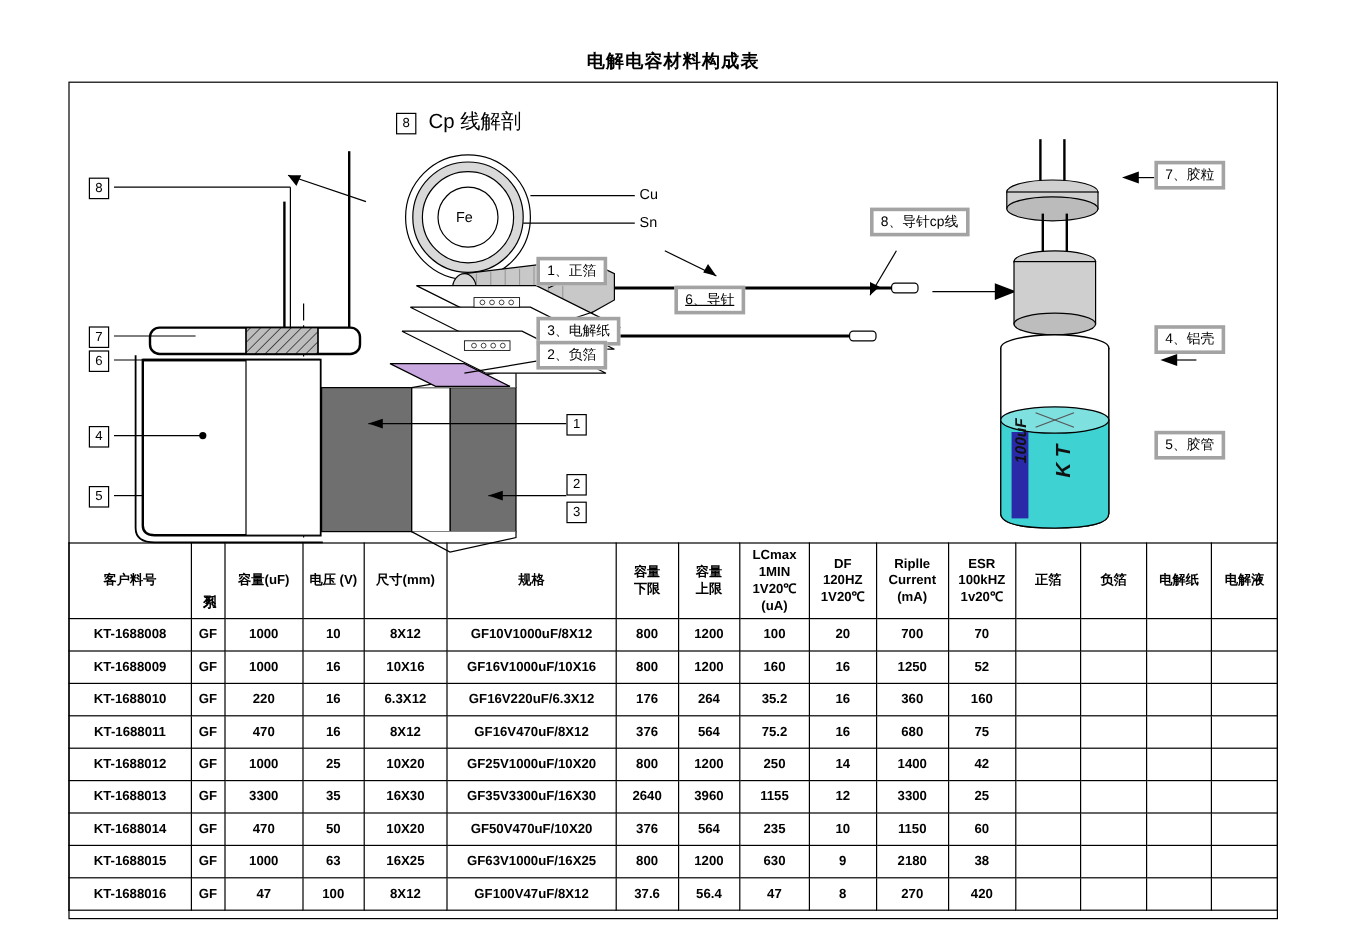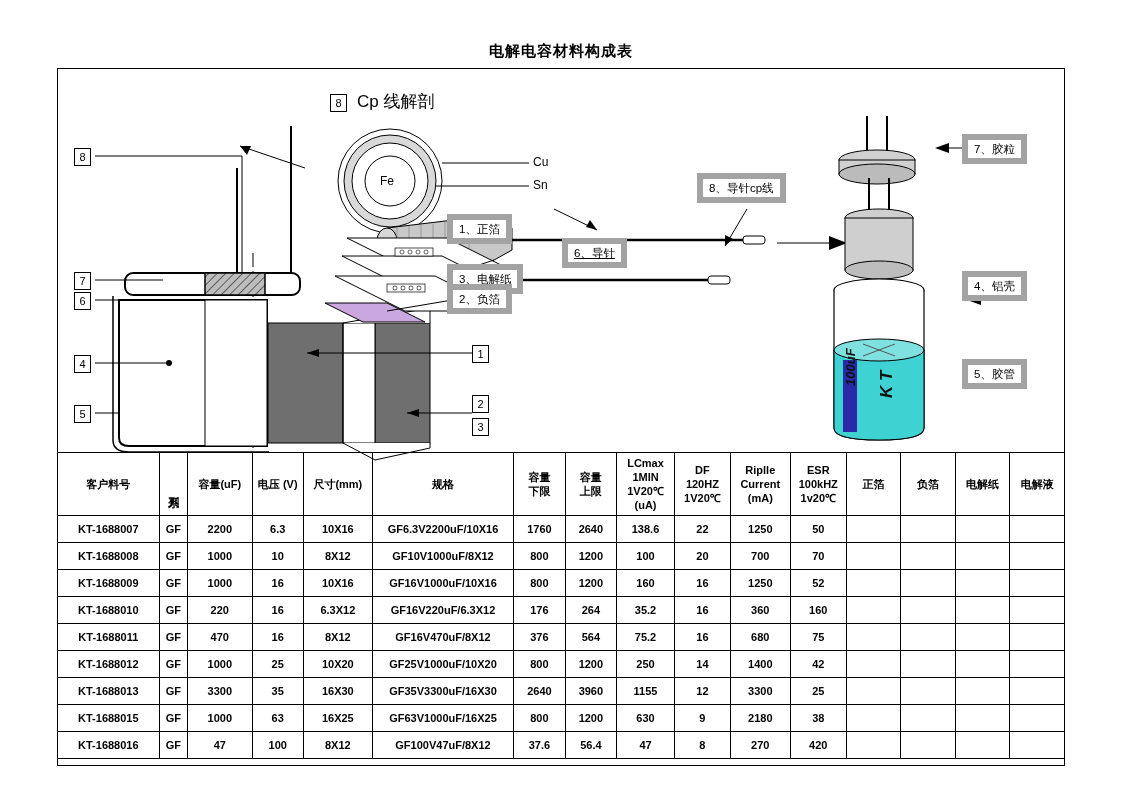--- a/index.html
+++ b/index.html
@@ -37,21 +37,21 @@
   
   .diagram {
     position: absolute;
     left: 57px;
     top: 68px;
     width: 1008px;
     height: 385px;
   }
   .lbl {
     position: absolute;
-    border: 6px solid #a3a3a3;
+    border: 3px solid #a3a3a3;
     background: #fff;
     font-size: 11.5px;
     padding: 2px 6px;
     white-space: nowrap;
     line-height: 14px;
   }
   .numbox {
     position: absolute;
     border: 1px solid #000;
     background: #fff;
@@ -288,21 +288,21 @@
   <div class="title-cp" data-name="cp-section-title" style="left:300px; top:22px;">Cp 线解剖</div>
 
   <div class="plain" data-name="label-cu" style="left:476px; top:87px;">Cu</div>
   <div class="plain" data-name="label-fe" style="left:323px; top:106px;">Fe</div>
   <div class="plain" data-name="label-sn" style="left:476px; top:110px;">Sn</div>
 
   <div class="lbl" data-name="callout-positive-foil" style="left:390px; top:146px;">1、正箔</div>
   <div class="lbl" data-name="callout-electrolytic-paper" style="left:390px; top:196px;">3、电解纸</div>
   <div class="lbl" data-name="callout-negative-foil" style="left:390px; top:216px;">2、负箔</div>
   <div class="lbl" data-name="callout-guide-pin" style="left:505px; top:170px; top:auto; top:170px;">6、导针</div>
-  <div class="lbl" data-name="callout-guide-pin-cp-wire" style="left:640px; top:105px;">8、导针cp线</div>
+  <div class="lbl" data-name="callout-guide-pin-cp-wire" style="left:668px; top:105px;">8、导针cp线</div>
   <div class="lbl" data-name="callout-rubber-plug" style="left:905px; top:66px;">7、胶粒</div>
   <div class="lbl" data-name="callout-aluminium-shell" style="left:905px; top:203px;">4、铝壳</div>
   <div class="lbl" data-name="callout-rubber-sleeve" style="left:905px; top:291px;">5、胶管</div>
 
   <div class="plain" data-name="capacitor-capacitance-text" style="left:786px; top:318px; font-size:13px; font-style:italic; font-weight:bold; color:#111; transform:rotate(-90deg); transform-origin:left top;">100uF</div>
   <div class="plain" data-name="capacitor-brand-text" style="left:820px; top:330px; font-size:17px; font-style:italic; font-weight:bold; color:#111; transform:rotate(-90deg); transform-origin:left top;">K T</div>
 </div>
 
 <style>
   [data-name="callout-guide-pin"] { top: 170px !important; left: 505px !important; text-decoration: underline; }
@@ -335,38 +335,20 @@
 100kHZ
 1v20℃</span></th>
       <th class="col12" data-name="th-positive-foil">正箔</th>
       <th class="col13" data-name="th-negative-foil">负箔</th>
       <th class="col14" data-name="th-electrolytic-paper">电解纸</th>
       <th class="col15" data-name="th-electrolyte">电解液</th>
     </tr>
   </thead>
   <tbody data-name="table-body">
       <tr data-name="table-row">
-        <td class="col0" data-name="table-cell">KT-1688007</td>
-        <td class="col1" data-name="table-cell">GF</td>
-        <td class="col2" data-name="table-cell">2200</td>
-        <td class="col3" data-name="table-cell">6.3</td>
-        <td class="col4" data-name="table-cell">10X16</td>
-        <td class="col5" data-name="table-cell">GF6.3V2200uF/10X16</td>
-        <td class="col6" data-name="table-cell">1760</td>
-        <td class="col7" data-name="table-cell">2640</td>
-        <td class="col8" data-name="table-cell">138.6</td>
-        <td class="col9" data-name="table-cell">22</td>
-        <td class="col10" data-name="table-cell">1250</td>
-        <td class="col11" data-name="table-cell">50</td>
-        <td class="col12" data-name="table-cell"></td>
-        <td class="col13" data-name="table-cell"></td>
-        <td class="col14" data-name="table-cell"></td>
-        <td class="col15" data-name="table-cell"></td>
-      </tr>
-      <tr data-name="table-row">
         <td class="col0" data-name="table-cell">KT-1688008</td>
         <td class="col1" data-name="table-cell">GF</td>
         <td class="col2" data-name="table-cell">1000</td>
         <td class="col3" data-name="table-cell">10</td>
         <td class="col4" data-name="table-cell">8X12</td>
         <td class="col5" data-name="table-cell">GF10V1000uF/8X12</td>
         <td class="col6" data-name="table-cell">800</td>
         <td class="col7" data-name="table-cell">1200</td>
         <td class="col8" data-name="table-cell">100</td>
         <td class="col9" data-name="table-cell">20</td>
@@ -461,20 +443,38 @@
         <td class="col8" data-name="table-cell">1155</td>
         <td class="col9" data-name="table-cell">12</td>
         <td class="col10" data-name="table-cell">3300</td>
         <td class="col11" data-name="table-cell">25</td>
         <td class="col12" data-name="table-cell"></td>
         <td class="col13" data-name="table-cell"></td>
         <td class="col14" data-name="table-cell"></td>
         <td class="col15" data-name="table-cell"></td>
       </tr>
       <tr data-name="table-row">
+        <td class="col0" data-name="table-cell">KT-1688014</td>
+        <td class="col1" data-name="table-cell">GF</td>
+        <td class="col2" data-name="table-cell">470</td>
+        <td class="col3" data-name="table-cell">50</td>
+        <td class="col4" data-name="table-cell">10X20</td>
+        <td class="col5" data-name="table-cell">GF50V470uF/10X20</td>
+        <td class="col6" data-name="table-cell">376</td>
+        <td class="col7" data-name="table-cell">564</td>
+        <td class="col8" data-name="table-cell">235</td>
+        <td class="col9" data-name="table-cell">10</td>
+        <td class="col10" data-name="table-cell">1150</td>
+        <td class="col11" data-name="table-cell">60</td>
+        <td class="col12" data-name="table-cell"></td>
+        <td class="col13" data-name="table-cell"></td>
+        <td class="col14" data-name="table-cell"></td>
+        <td class="col15" data-name="table-cell"></td>
+      </tr>
+      <tr data-name="table-row">
         <td class="col0" data-name="table-cell">KT-1688015</td>
         <td class="col1" data-name="table-cell">GF</td>
         <td class="col2" data-name="table-cell">1000</td>
         <td class="col3" data-name="table-cell">63</td>
         <td class="col4" data-name="table-cell">16X25</td>
         <td class="col5" data-name="table-cell">GF63V1000uF/16X25</td>
         <td class="col6" data-name="table-cell">800</td>
         <td class="col7" data-name="table-cell">1200</td>
         <td class="col8" data-name="table-cell">630</td>
         <td class="col9" data-name="table-cell">9</td>

